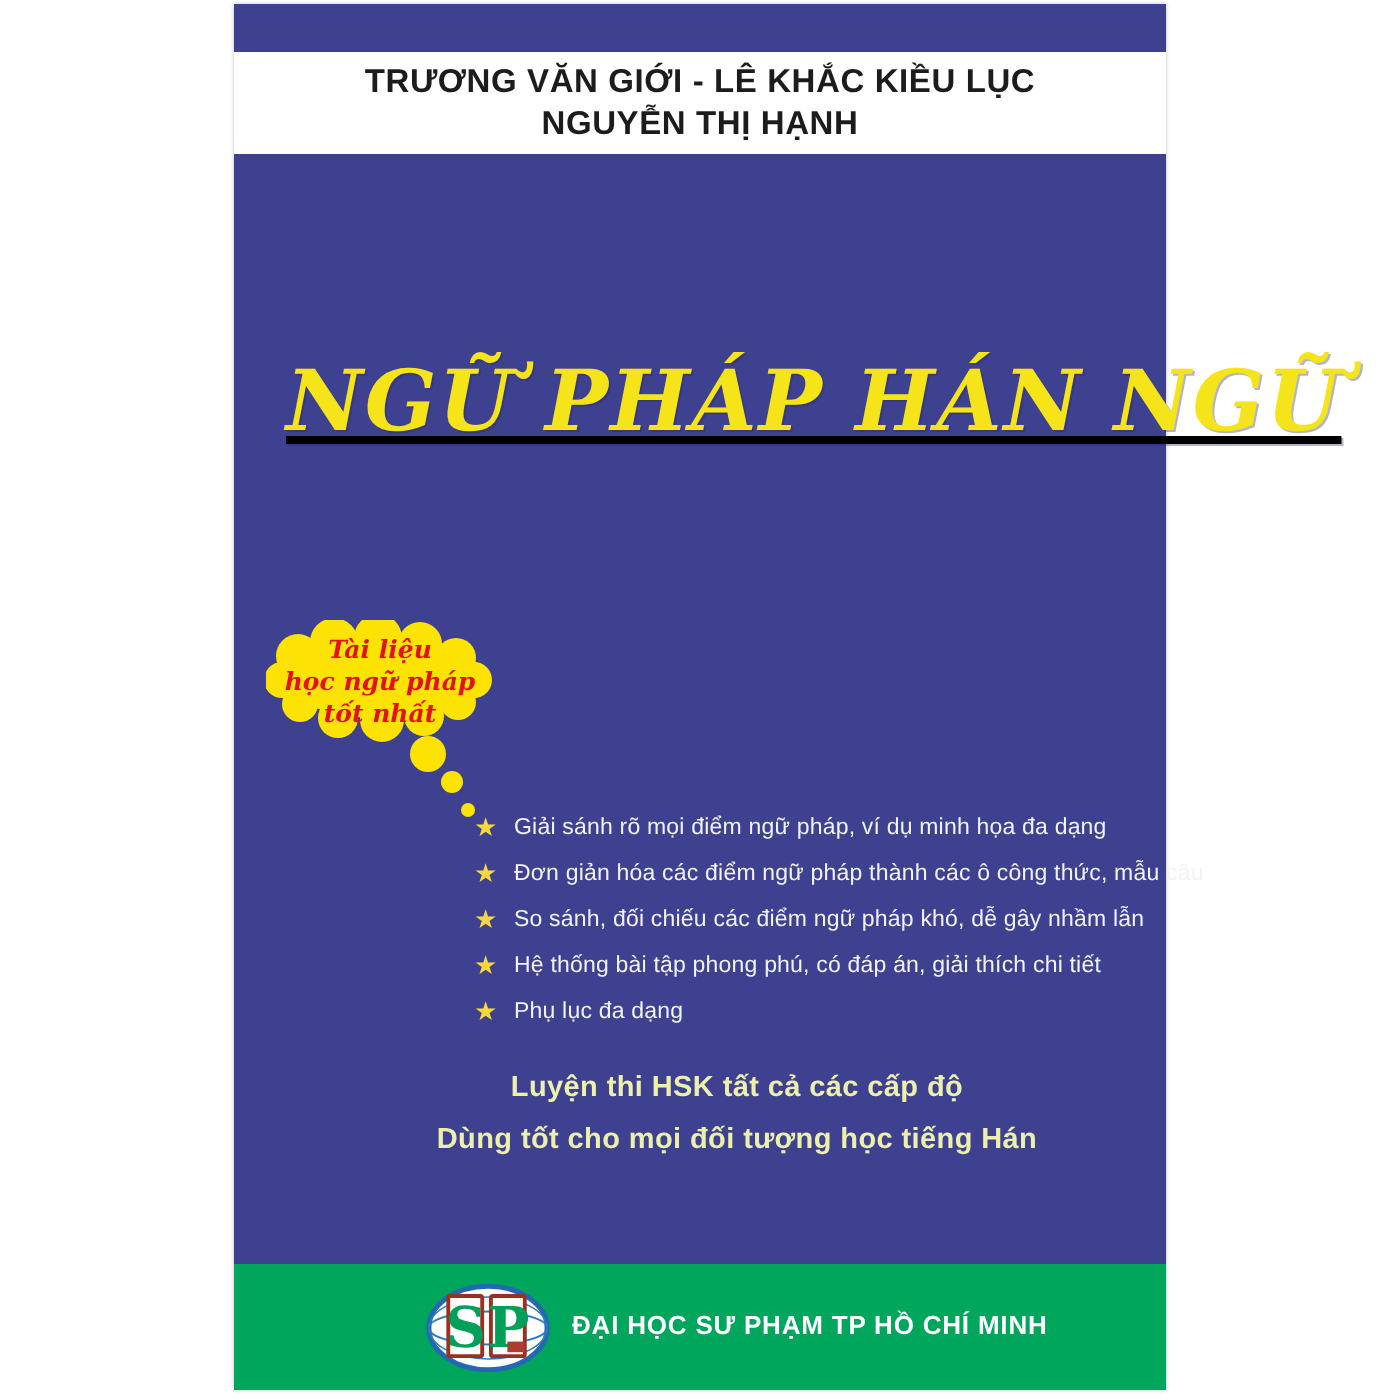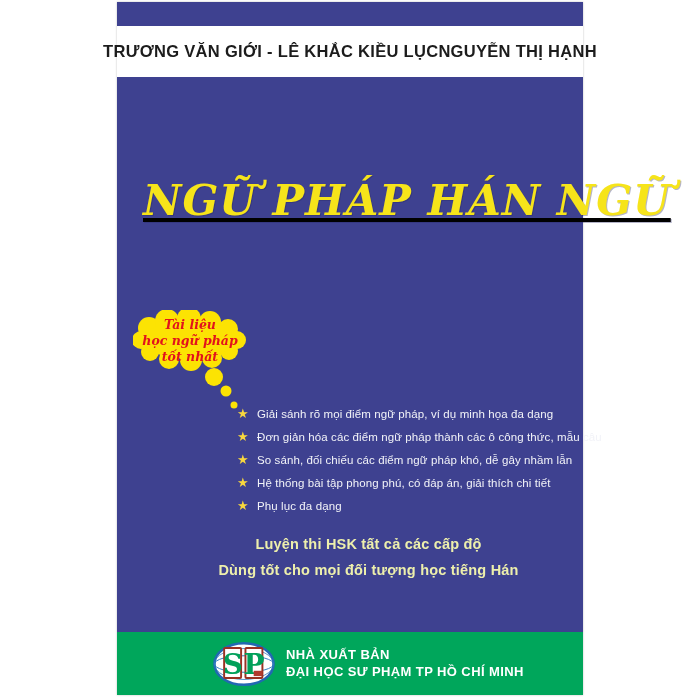--- a/index.html
+++ b/index.html
@@ -6,21 +6,21 @@
   body{
     width:700px;height:700px;position:relative;background:#ffffff;
     font-family:"Liberation Sans",sans-serif;overflow:hidden;
   }
   .cover{
     position:absolute;left:117px;top:2px;width:466px;height:693px;
     display:flex;flex-direction:column;box-shadow:0 0 2px rgba(0,0,0,.25);
   }
   .band-top{height:24px;background:var(--blue,#3E4190);}
   .band-authors{
-    height:51px;background:#ffffff;display:flex;flex-direction:row;
+    height:51px;background:#ffffff;display:flex;flex-direction:column;
     justify-content:center;align-items:center;
   }
   .author-line{
     font-weight:bold;font-size:16.5px;line-height:21px;color:var(--author_black,#1c1c1c);
     letter-spacing:.3px;white-space:nowrap;
   }
   .main{flex:1;background:var(--blue,#3E4190);position:relative;}
   .title-block{
     position:absolute;top:84px;left:0;right:16px;padding-left:26px;
     text-align:center;
@@ -146,18 +146,17 @@
       <ellipse cx="32" cy="23" rx="30.5" ry="21.5" fill="#ffffff" stroke="#2268B2" stroke-width="2.6"></ellipse>
       <ellipse cx="32" cy="23" rx="30.5" ry="8.5" fill="none" stroke="#2E7BC0" stroke-width="1"></ellipse>
       <ellipse cx="32" cy="23" rx="30.5" ry="16" fill="none" stroke="#2E7BC0" stroke-width="0.8"></ellipse>
       <rect x="11.5" y="6.5" width="17.5" height="31" fill="#ffffff" stroke="#993122" stroke-width="2" rx="1"></rect>
       <rect x="33.5" y="6.5" width="17.5" height="31" fill="#ffffff" stroke="#993122" stroke-width="2" rx="1"></rect>
       <text x="20.5" y="33" text-anchor="middle" font-family="DejaVu Serif, serif" font-weight="bold" font-size="29" fill="#00A05A">S</text>
       <text x="42.5" y="33" text-anchor="middle" font-family="DejaVu Serif, serif" font-weight="bold" font-size="29" fill="#00A05A">P</text>
       <rect x="42" y="30" width="9" height="5.5" fill="#B03A2E"></rect>
     </svg>
     <div class="publisher-text">
-      <div class="publisher-line">NHÀ XUẤT BẢN</div>
       <div class="publisher-line">ĐẠI HỌC SƯ PHẠM TP HỒ CHÍ MINH</div>
     </div>
   </div>
 
 </div>
 
 </body></html>

